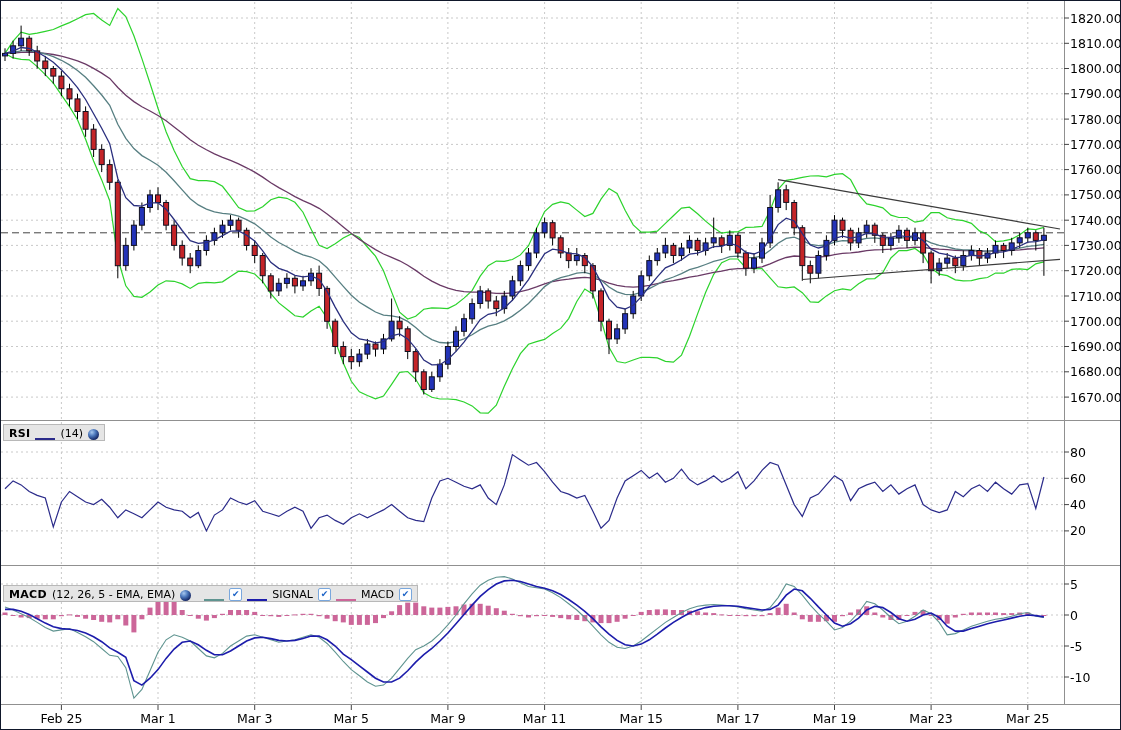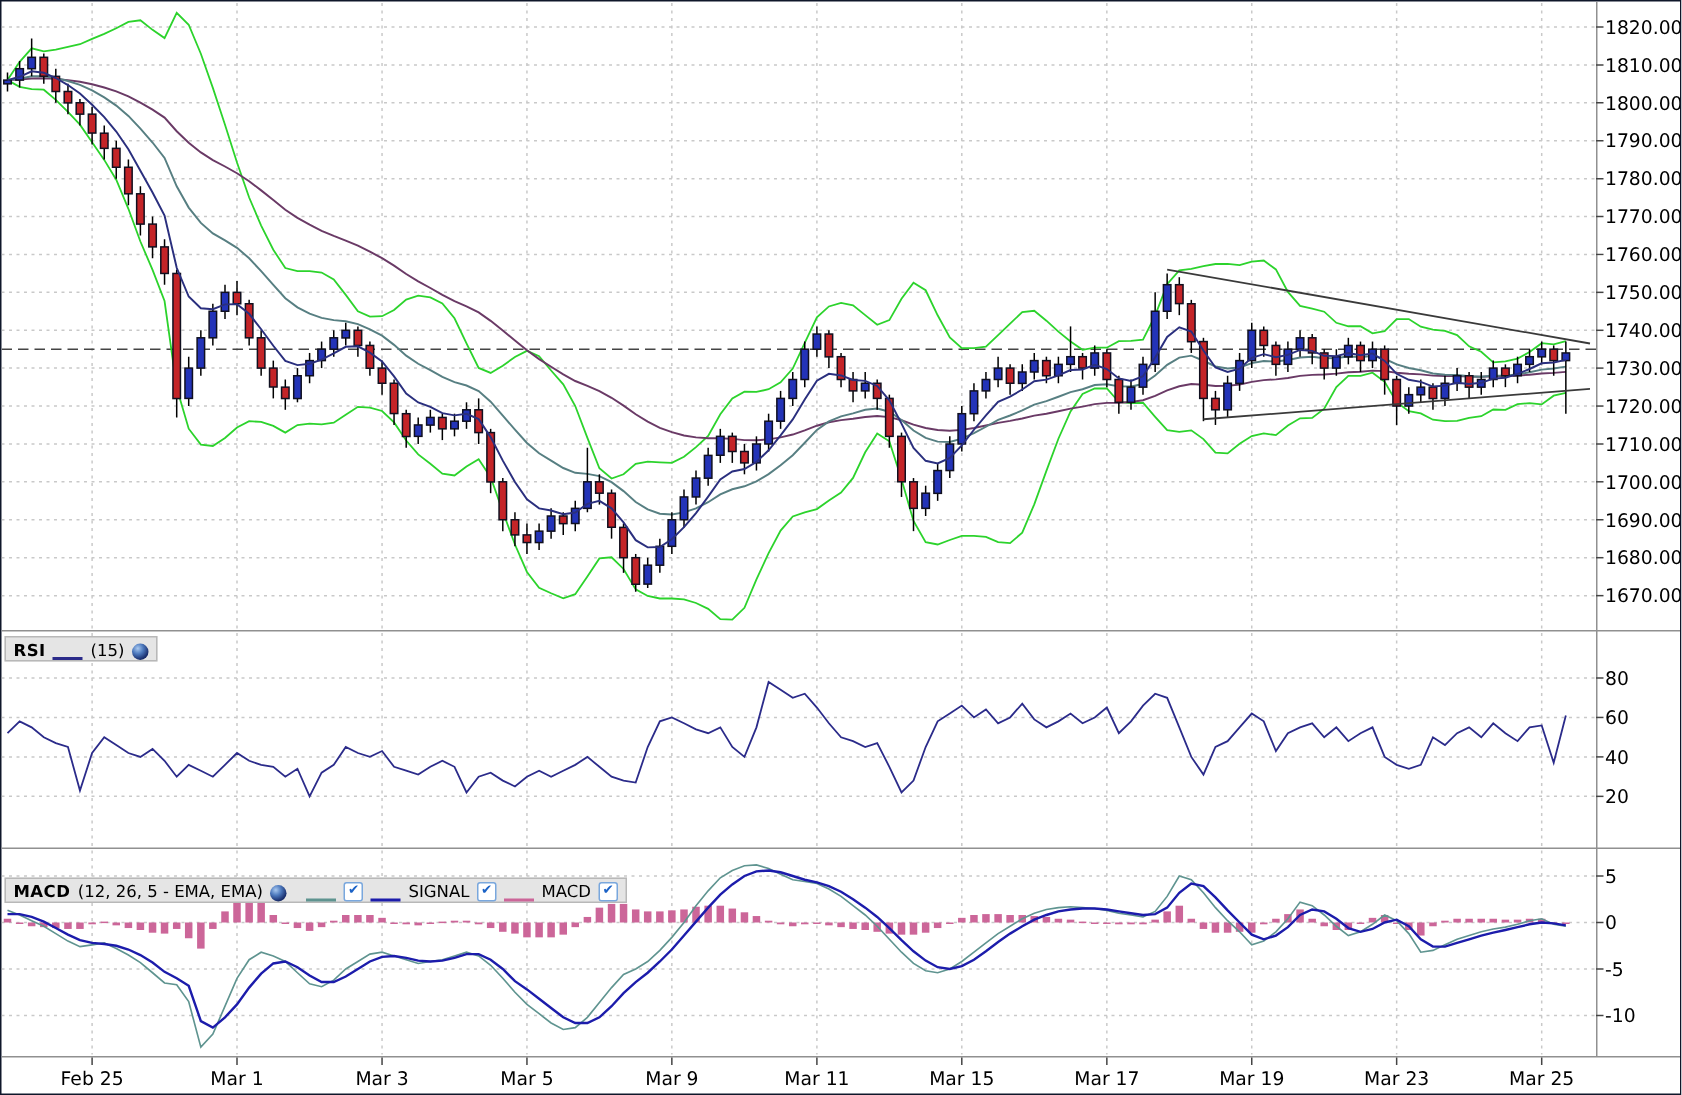--- a/index.html
+++ b/index.html
@@ -587,21 +587,21 @@
         <text x="736.9" y="722" font-size="12.5" text-anchor="middle">Mar 17</text>
         <text x="833.5" y="722" font-size="12.5" text-anchor="middle">Mar 19</text>
         <text x="930.1" y="722" font-size="12.5" text-anchor="middle">Mar 23</text>
         <text x="1026.8" y="722" font-size="12.5" text-anchor="middle">Mar 25</text>
       </g>
     </svg>
 
   <div class="legend" style="top:423px">
     <span class="lg-name">RSI</span>
     <span class="swatch" style="background: rgb(43, 43, 138);"></span>
-    <span>(15)</span>
+    <span>(14)</span>
     <span class="globe"></span>
   </div>
 
   <div class="legend" style="top:584px">
     <span class="lg-name">MACD</span>
     <span>(12, 26, 5 - EMA, EMA)</span>
     <span class="globe"></span>
     <span class="swatch" style="margin-left: 8px; background: rgb(95, 148, 144);"></span>
     <span class="cb">✔</span>
     <span class="swatch" style="background: rgb(28, 28, 171);"></span>

